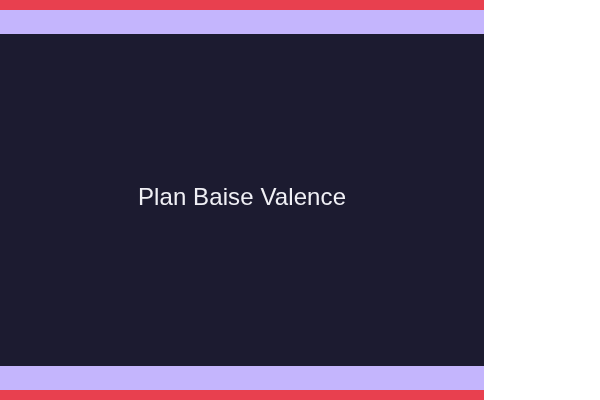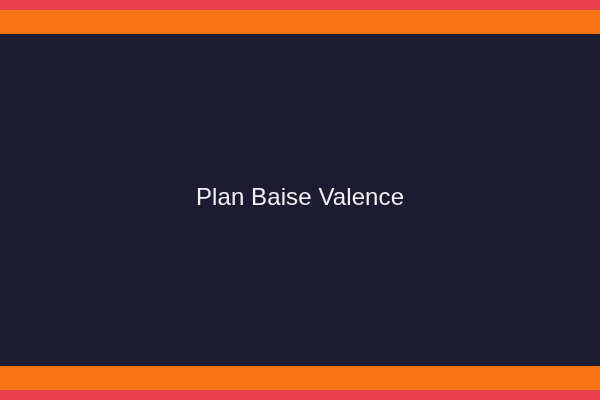--- a/index.html
+++ b/index.html
@@ -11,26 +11,26 @@
   body {
     width: 600px;
     height: 400px;
     overflow: hidden;
     background: #ffffff;
     font-family: "Liberation Sans", sans-serif;
   }
 
   .banner {
     position: relative;
-    width: 600px;
+    width: 484px;
     height: 400px;
     box-sizing: border-box;
     display: flex;
     flex-direction: column;
-    background: #f97316;
+    background: #c4b5fd;
     gap: 24px;
   }
 
   .accent-bar {
     flex: 0 0 auto;
     width: 100%;
     height: 10px;
     background: #e8404f;
   }
 

